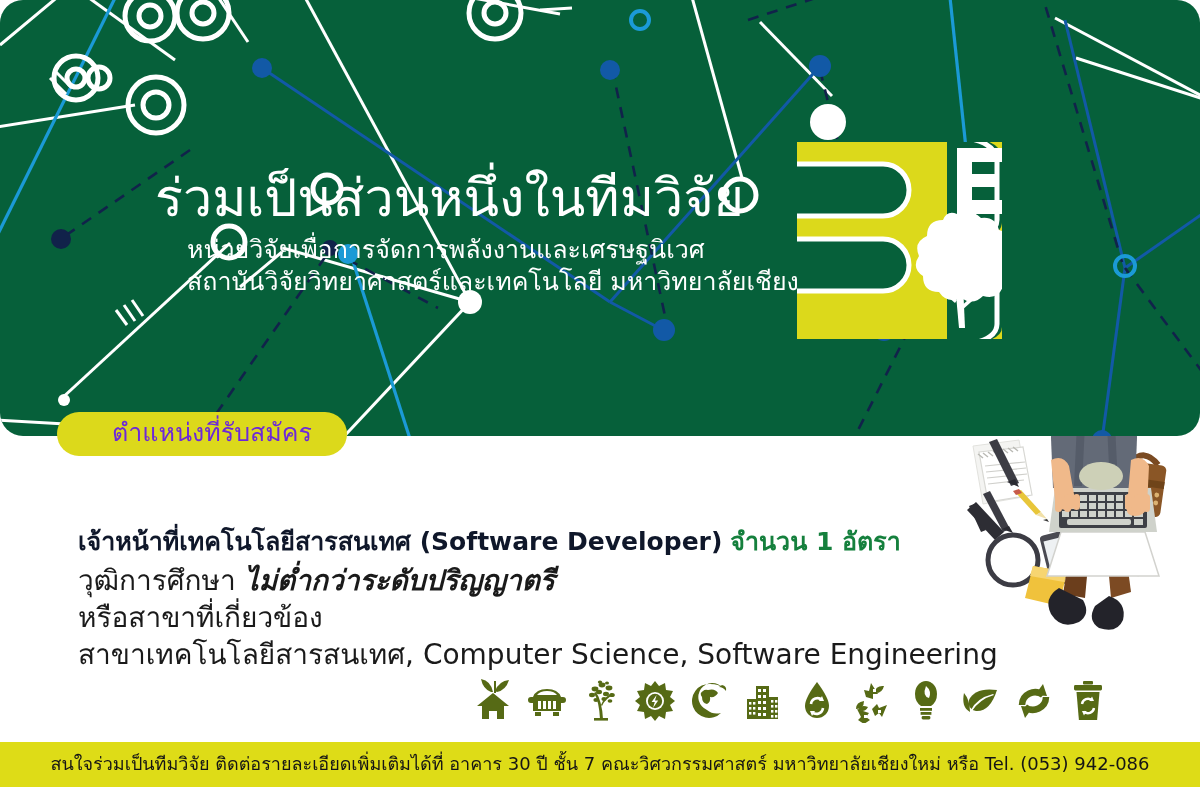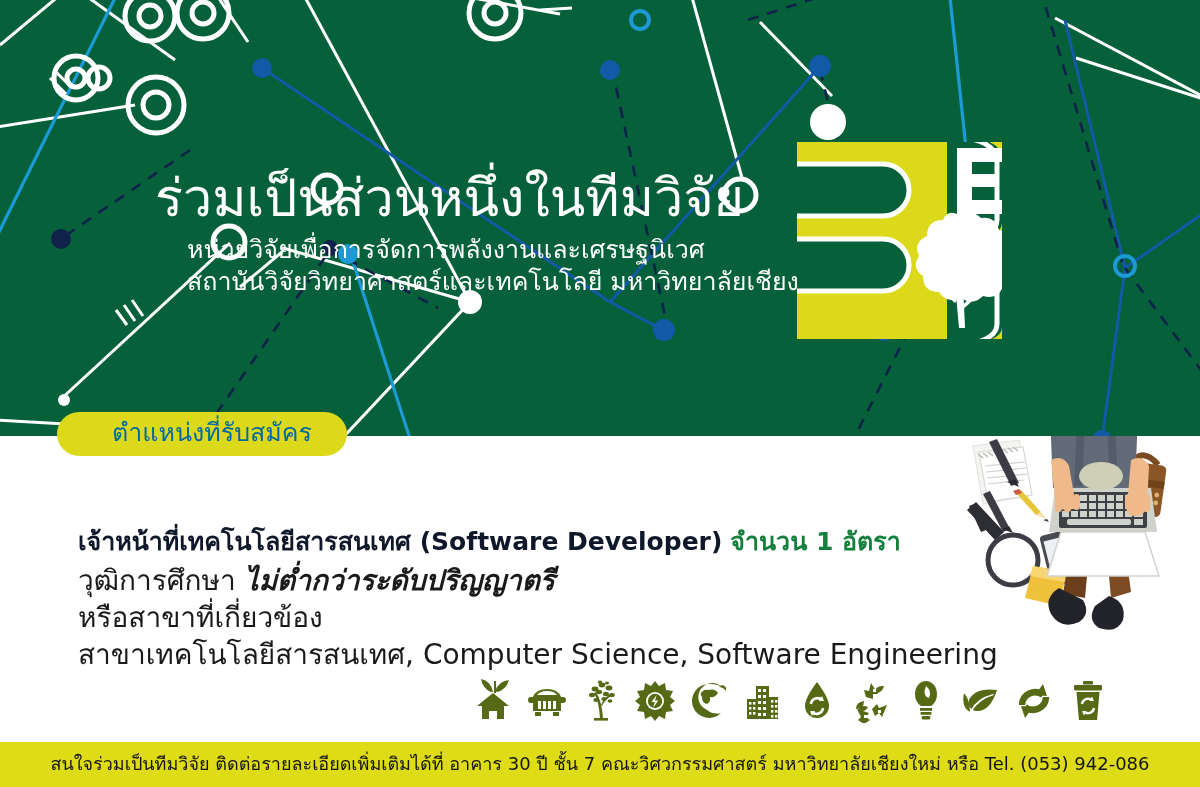--- a/index.html
+++ b/index.html
@@ -6,21 +6,21 @@
   body{
     width:1200px;height:787px;
     background:#ffffff;
     font-family:"DejaVu Sans","Liberation Sans",sans-serif;
     overflow:hidden;
     position:relative;
   }
   #poster{position:absolute;left:0;top:0;width:1200px;height:787px;overflow:hidden;background:#ffffff;}
 
   
-  .hero{position:absolute;left:0;top:0;width:1200px;height:436px;background:#06603a;overflow:hidden;}
+  .hero{position:absolute;left:0;top:0;width:1200px;height:436px;background:#06603a;overflow:hidden;border-radius:23px;}
   .hero-net{position:absolute;left:0;top:0;width:1200px;height:436px;}
 
   
   .headline-wrap{position:absolute;left:155px;top:168px;width:700px;}
   .headline{
     font-size:52px;line-height:60px;color:#ffffff;
     letter-spacing:0px;white-space:nowrap;
   }
   .subline{
     font-size:25px;line-height:32px;color:#ffffff;white-space:nowrap;margin-left:32px;
@@ -29,21 +29,21 @@
 
   
   .logo{position:absolute;left:797px;top:142px;width:205px;height:197px;}
 
   
   .badge{
     position:absolute;left:57px;top:412px;width:290px;height:44px;
     background:#dcd91b;border-radius:22px;
     display:flex;align-items:center;justify-content:center;
   }
-  .badge-label{font-size:25px;color:#0369a1;line-height:1;padding-bottom:3px;white-space:nowrap;margin-left:20px;}
+  .badge-label{font-size:25px;color:#6d28d9;line-height:1;padding-bottom:3px;white-space:nowrap;margin-left:20px;}
 
   
   .body-block{position:absolute;left:78px;top:522px;width:900px;}
   .job-line{font-size:25px;line-height:40px;white-space:nowrap;}
   .job-title{color:#0f172a;font-weight:bold;}
   .job-count{color:#15803d;font-weight:bold;}
   .req-line{font-size:28px;line-height:37px;color:#1a1a1a;white-space:nowrap;}
   .req-em{font-style:italic;font-weight:bold;}
 
   

